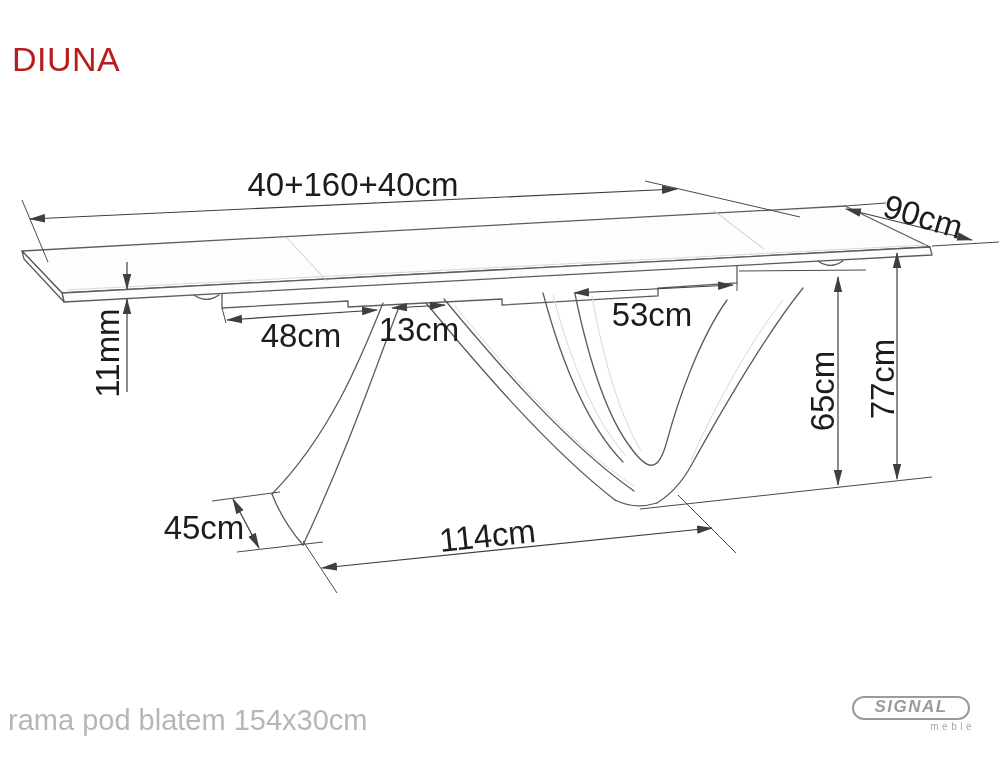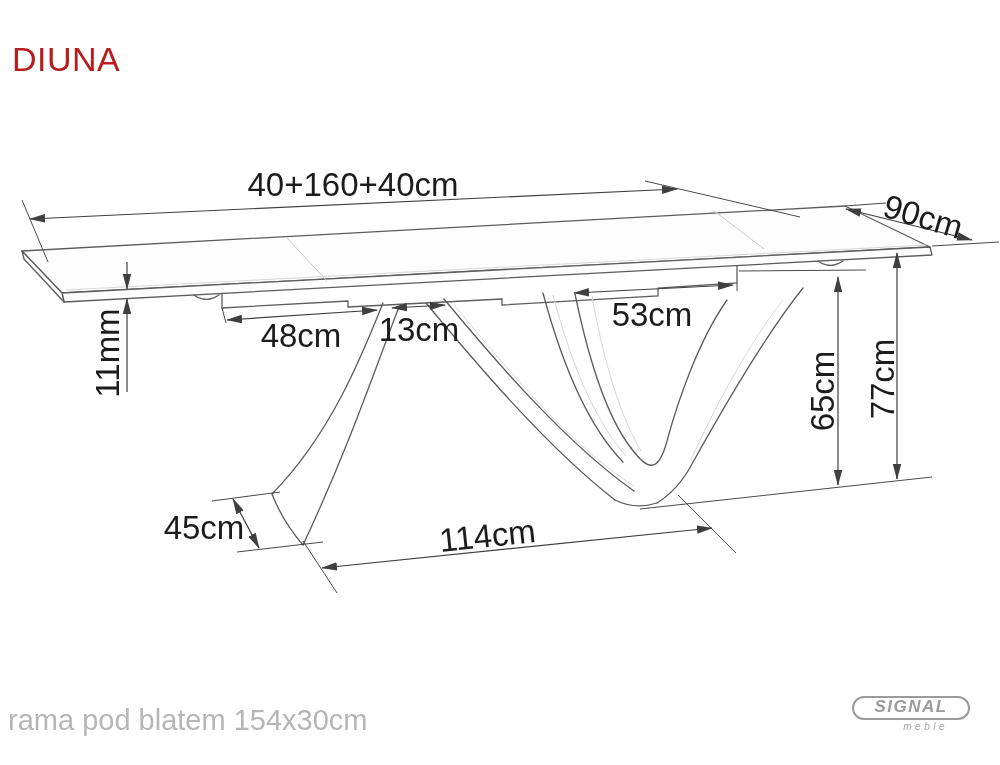--- a/index.html
+++ b/index.html
@@ -6,22 +6,22 @@
   .page{position:relative;width:1000px;height:765px;background:#ffffff;overflow:hidden;
         font-family:"Liberation Sans",sans-serif;}
   .title{position:absolute;left:12px;top:40px;font-size:34px;letter-spacing:.5px;
          color:#b91c1c;font-weight:400;}
   .note{position:absolute;left:8px;top:704px;font-size:29px;color:#b6b6b6;}
   .logo{position:absolute;left:852px;top:696px;width:124px;height:44px;}
   .logo-pill{width:114px;height:20px;border:2px solid #9b9b9b;border-radius:13px;
              display:flex;align-items:flex-start;justify-content:center;}
   .logo-pill span{font-size:17px;font-weight:700;font-style:italic;letter-spacing:1.5px;
                   color:#9b9b9b;line-height:1;}
-  .logo-sub{position:absolute;right:28px;top:25px;font-size:10px;letter-spacing:3.5px;
-            color:#a6a6a6;font-style:italic;}
+  .logo-sub{position:absolute;right:1px;top:25px;font-size:10px;letter-spacing:3.5px;
+            color:#a6a6a6;}
   svg{position:absolute;left:0;top:0;}
   .dim{stroke:#3f3f3f;stroke-width:1.2;fill:none;}
   .ext{stroke:#4a4a4a;stroke-width:1;fill:none;}
   .draw{stroke:#5c5c5c;stroke-width:1.3;fill:none;stroke-linecap:round;}
   .face{fill:#fdfdfd;stroke:#5c5c5c;stroke-width:1.3;stroke-linejoin:round;}
   .faint{stroke:#d8d8d8;stroke-width:1;fill:none;}
   .split{stroke:#c9c9c9;stroke-width:1;fill:none;}
   .lbl{font-size:33px;fill:#1c1c1c;}
 </style>
 </head>

